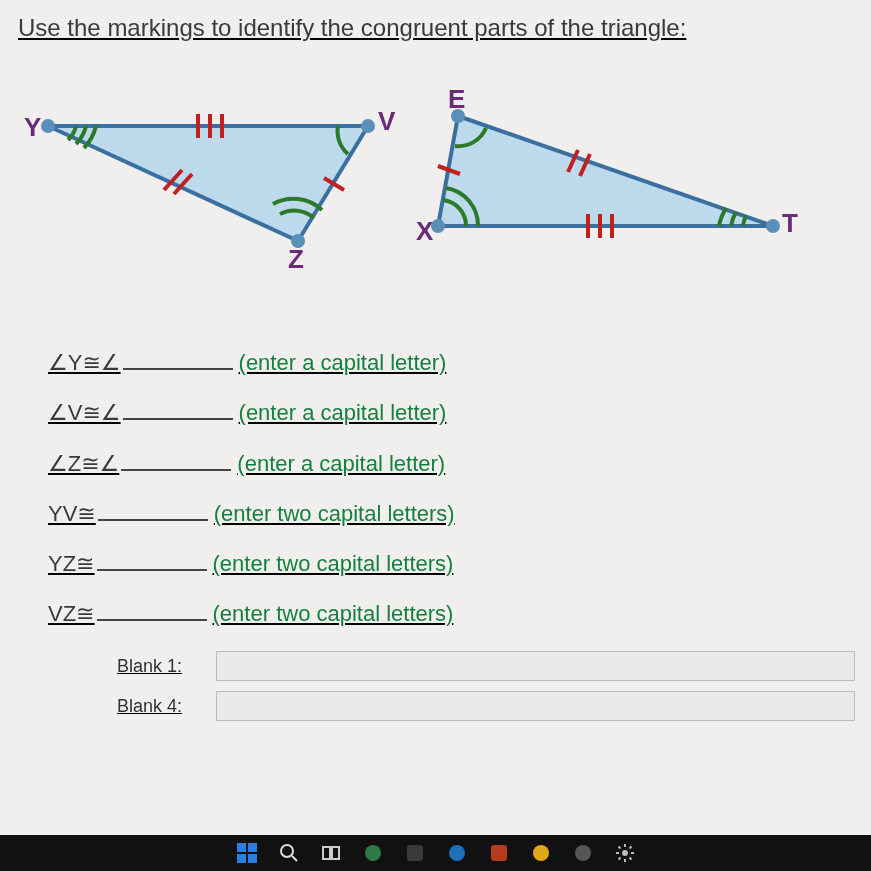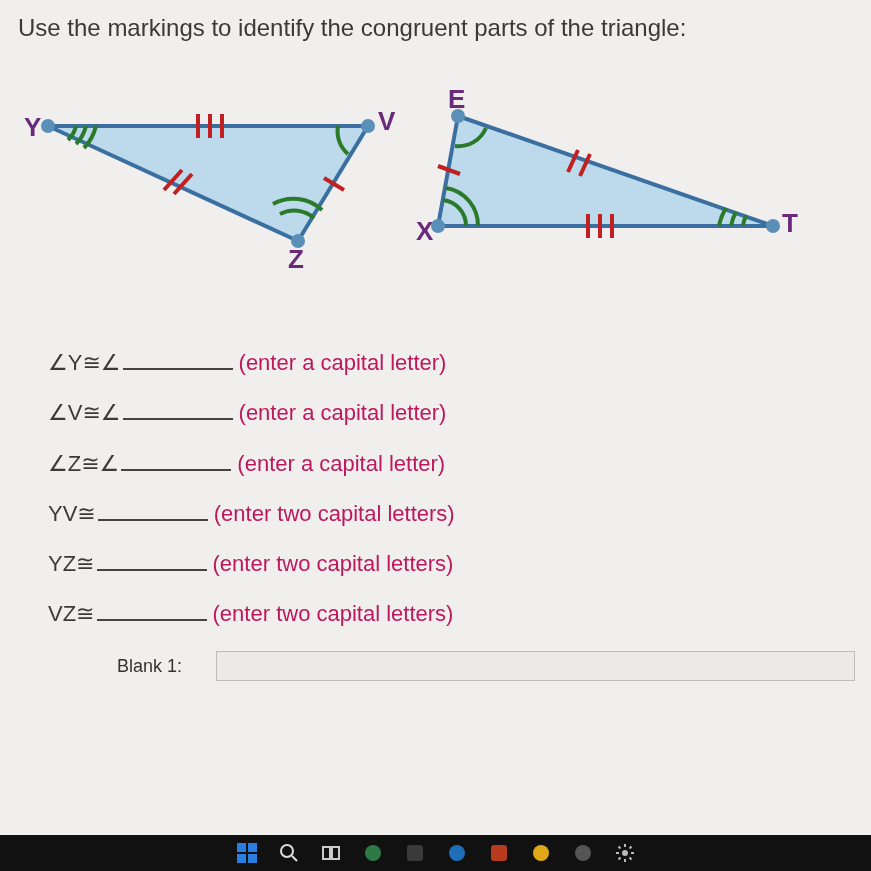--- a/index.html
+++ b/index.html
@@ -6,20 +6,21 @@
   body {
     font-family: Arial, Helvetica, sans-serif;
     background: #f0efee;
     width: 871px;
     height: 871px;
     overflow: hidden;
     position: relative;
   }
   .page {
     padding: 14px 16px 0 18px;
+    text-decoration: underline;
   }
   .prompt {
     font-size: 24px;
     color: #3a3a3a;
     margin-bottom: 24px;
   }
   .figure-area {
     position: relative;
     width: 820px;
     height: 210px;
@@ -46,21 +47,21 @@
     white-space: nowrap;
   }
   .blankline {
     display: inline-block;
     border-bottom: 2px solid #444;
     min-width: 110px;
     height: 1.1em;
     margin: 0 6px 0 2px;
   }
   .hint {
-    color: #be185d;
+    color: #15803d;
   }
   .answers {
     margin-left: 60px;
     margin-top: 24px;
   }
   .ansrow {
     display: flex;
     align-items: center;
     margin-bottom: 10px;
     gap: 28px;
@@ -204,20 +205,24 @@
       <span class="blankline"></span>
       <span class="hint">(enter two capital letters)</span>
     </div>
   </div>
 
   <div class="answers">
     <div class="ansrow">
       <div class="anslabel">Blank 1:</div>
       <input class="ansinput" type="text" value="" style="">
     </div>
+    <div class="ansrow">
+      <div class="anslabel">Blank 4:</div>
+      <input class="ansinput" type="text" value="" style="">
+    </div>
   </div>
 </div>
 
 <div class="taskbar">
   <div class="tb-icon">
     <svg width="20" height="20" viewBox="0 0 20 20">
         <rect x="0" y="0" width="9" height="9" fill="#2a7de1"></rect>
         <rect x="11" y="0" width="9" height="9" fill="#2a7de1"></rect>
         <rect x="0" y="11" width="9" height="9" fill="#2a7de1"></rect>
         <rect x="11" y="11" width="9" height="9" fill="#2a7de1"></rect>

